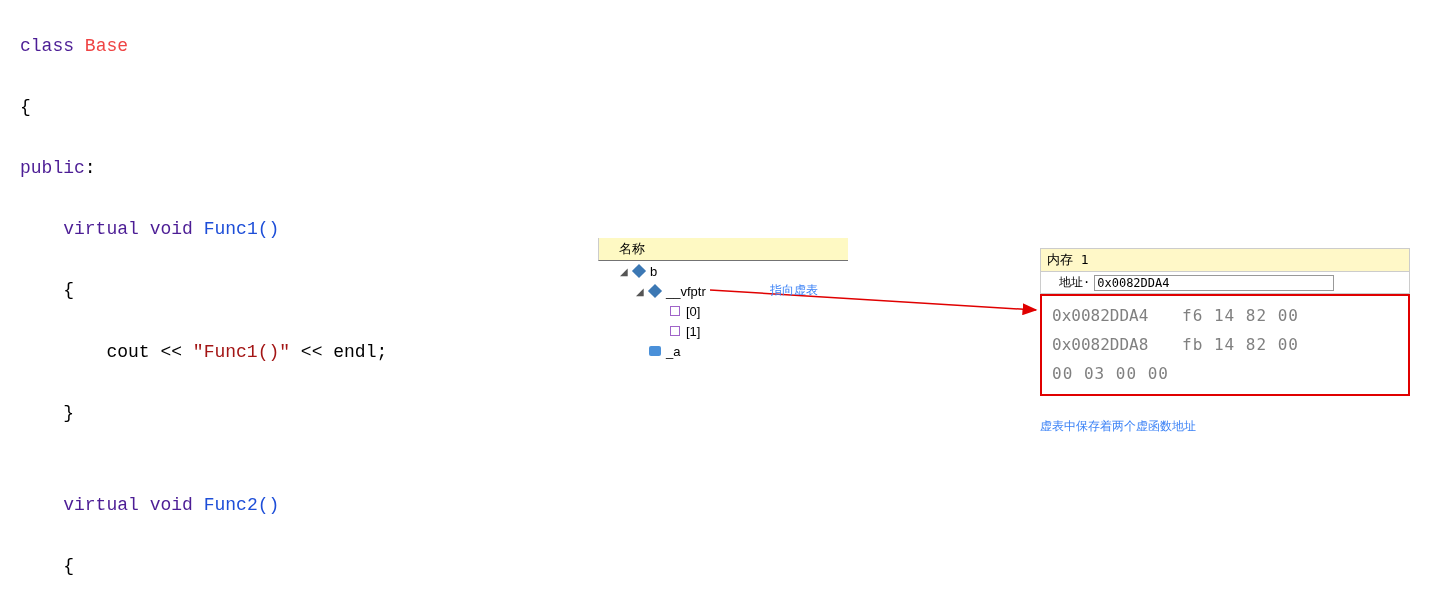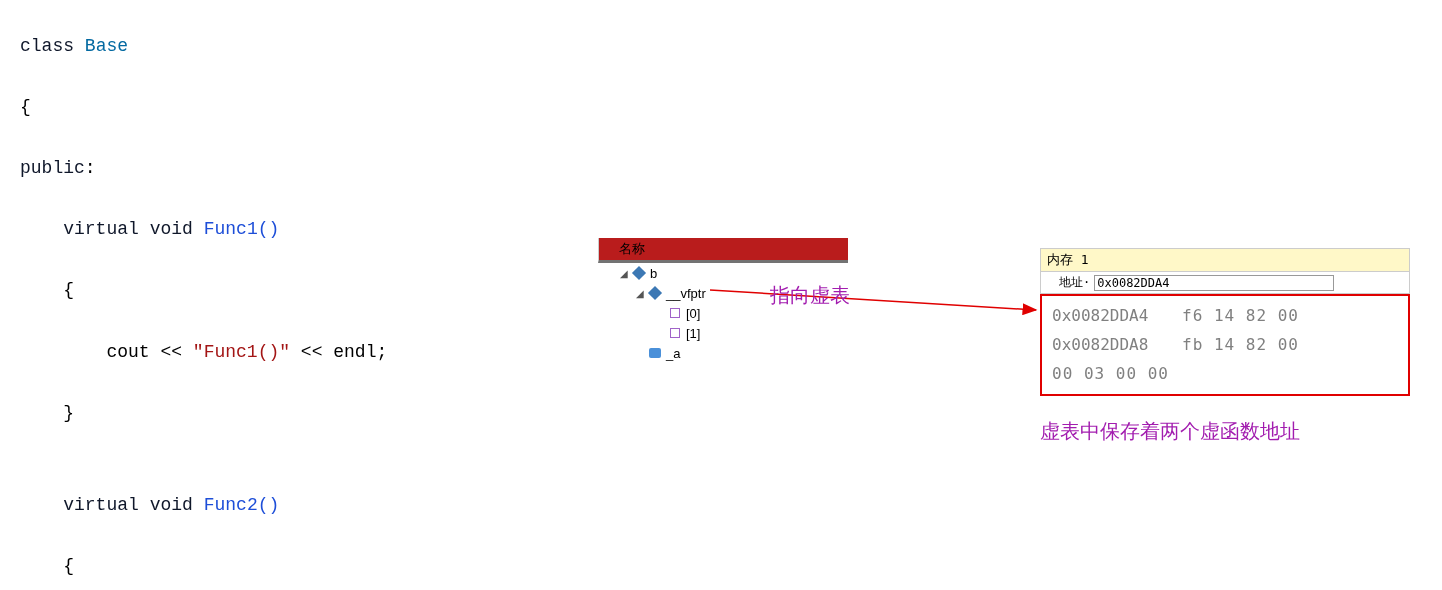--- a/index.html
+++ b/index.html
@@ -12,37 +12,37 @@
       position: relative;
       overflow: hidden;
     }
     .code-panel {
       position: absolute;
       left: 20px;
       top: 0;
       line-height: 1.7;
       white-space: pre;
     }
-    .kw { color: #0f172a; }
-    .type { color: #0369a1; }
+    .kw { color: #4c1d95; }
+    .type { color: #ef4444; }
     .str { color: #a31515; }
     .plain { color: #1d4ed8; }
 
     .watch-panel {
       position: absolute;
       left: 598px;
       top: 238px;
       width: 250px;
       font-size: 13px;
       font-family: 'Microsoft YaHei', sans-serif;
       background: #fff;
     }
     .watch-header {
-      background: #b91c1c;
-      border-bottom: 3px solid #737373;
+      background: #fef9c3;
+      border-bottom: 1px solid #737373;
       border-left: 1px solid #ccc;
       padding: 2px 20px 2px 20px;
     }
     .tree-row {
       display: flex;
       align-items: center;
       padding: 1px 0;
       height: 20px;
     }
     .arrow {
@@ -120,23 +120,23 @@
       font-family: Consolas, monospace;
       font-size: 16px;
       line-height: 1.8;
     }
     .mem-row { display: flex; }
     .mem-addr { color: #808080; width: 130px; }
     .mem-bytes { color: #808080; letter-spacing: 1px; text-align: center; }
 
     .annotation {
       position: absolute;
-      color: #a21caf;
+      color: #3b82f6;
       font-family: 'Microsoft YaHei', sans-serif;
-      font-size: 20px;
+      font-size: 12px;
     }
     .anno1 { left: 770px; top: 282px; }
     .anno2 { left: 1028px; top: 418px; margin-left: 12px; }
 
     .arrow-svg {
       position: absolute;
       pointer-events: none;
     }
   </style>
 </head>

